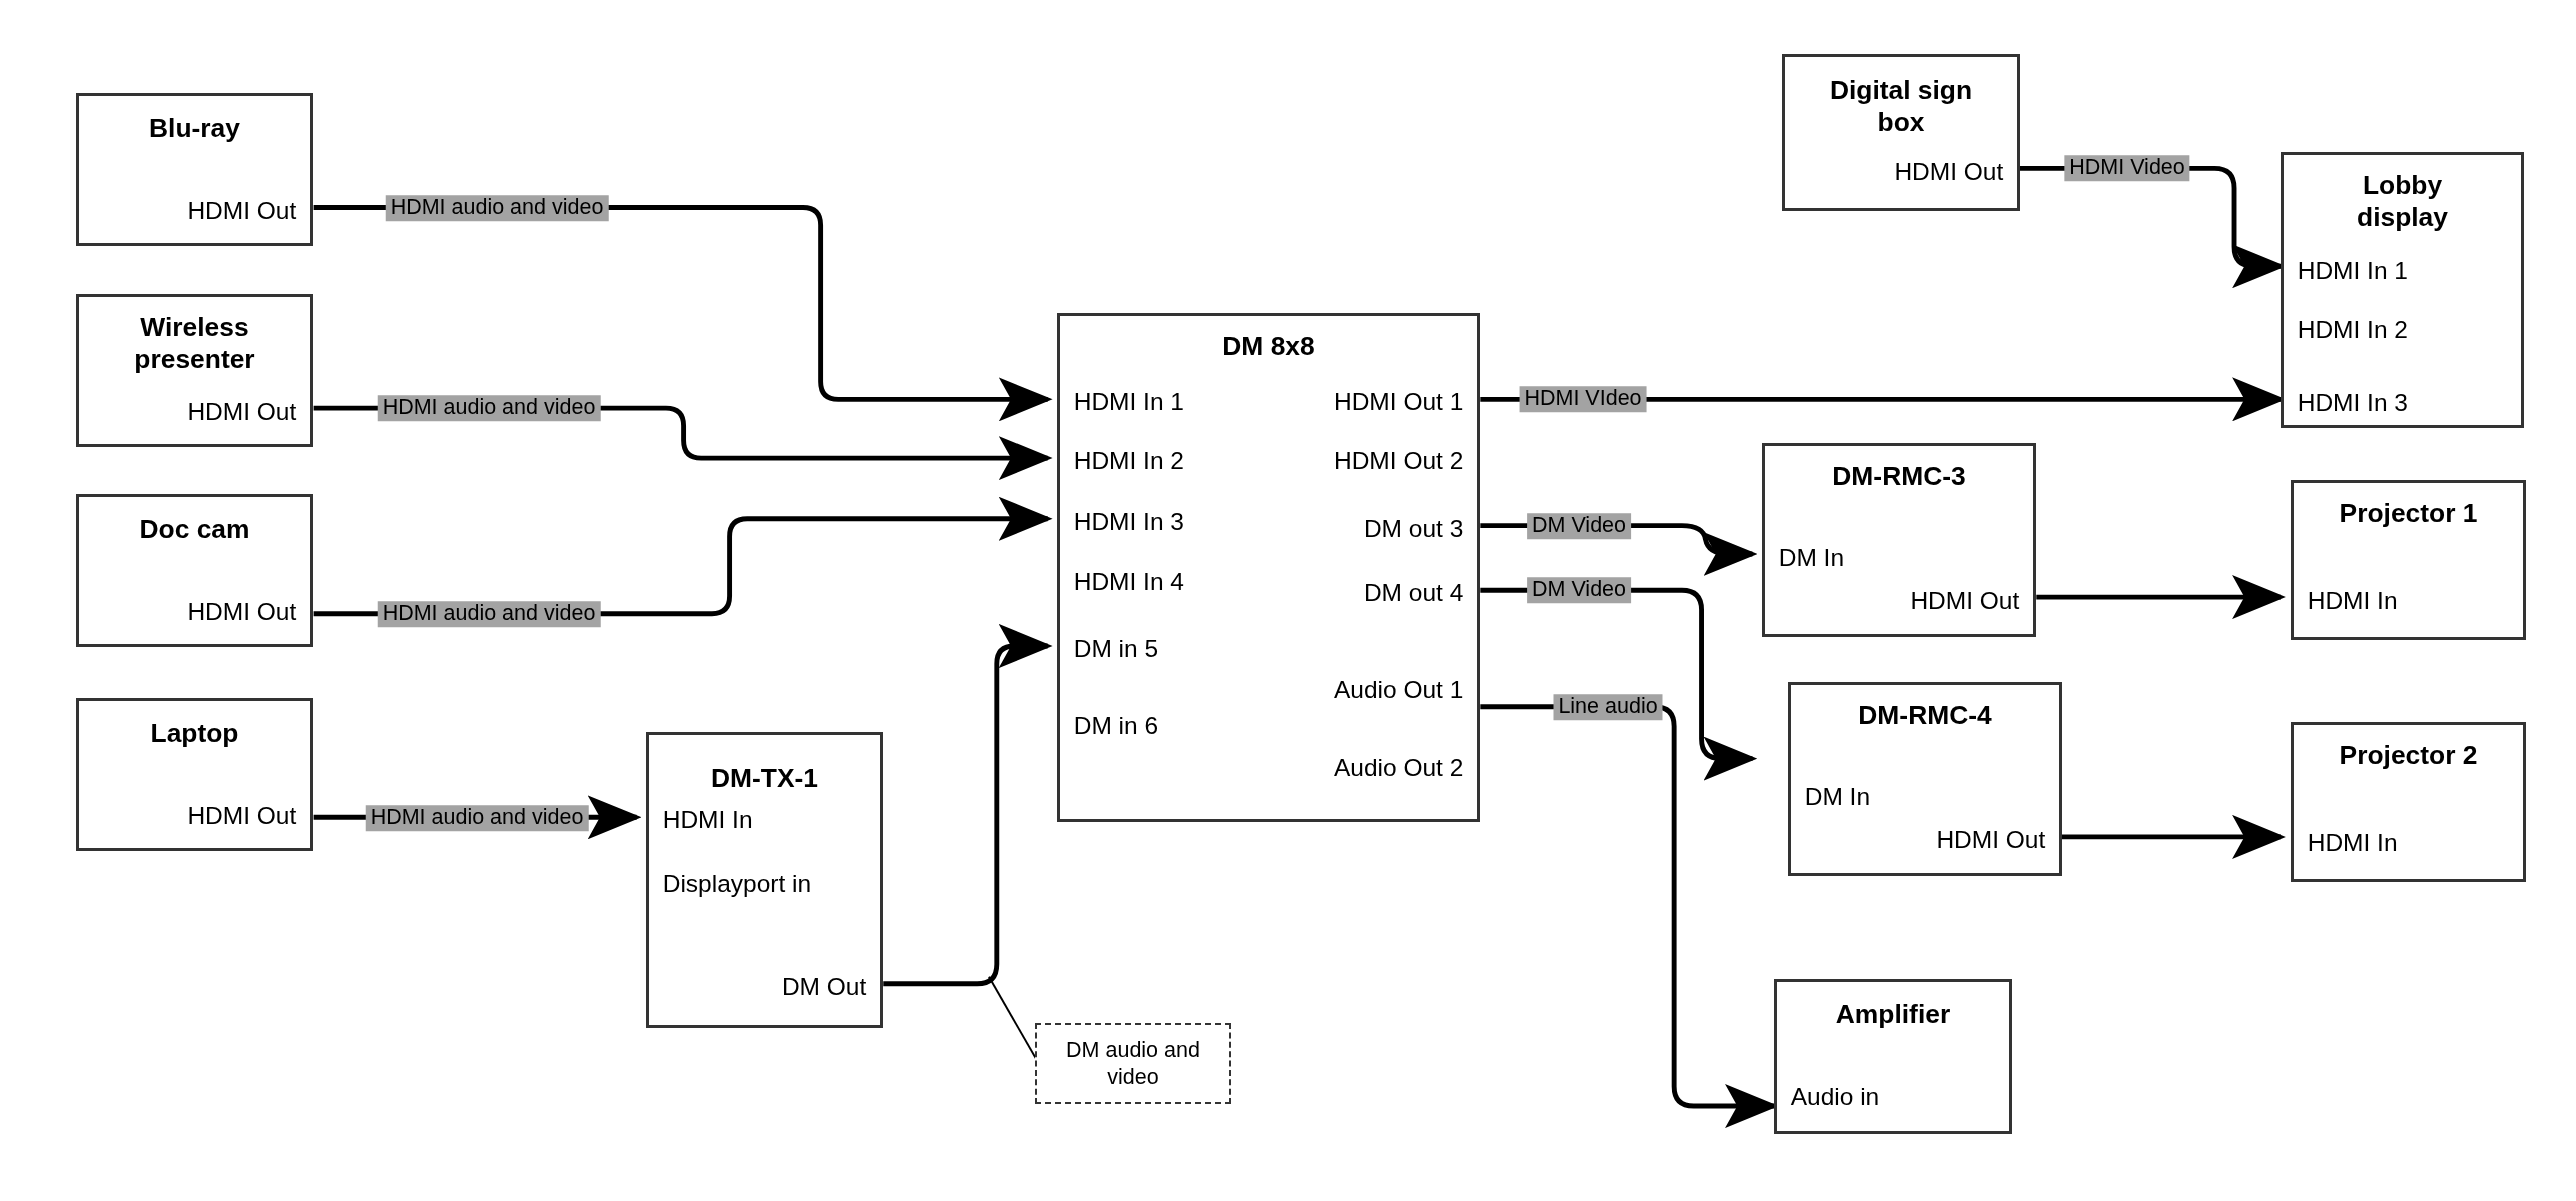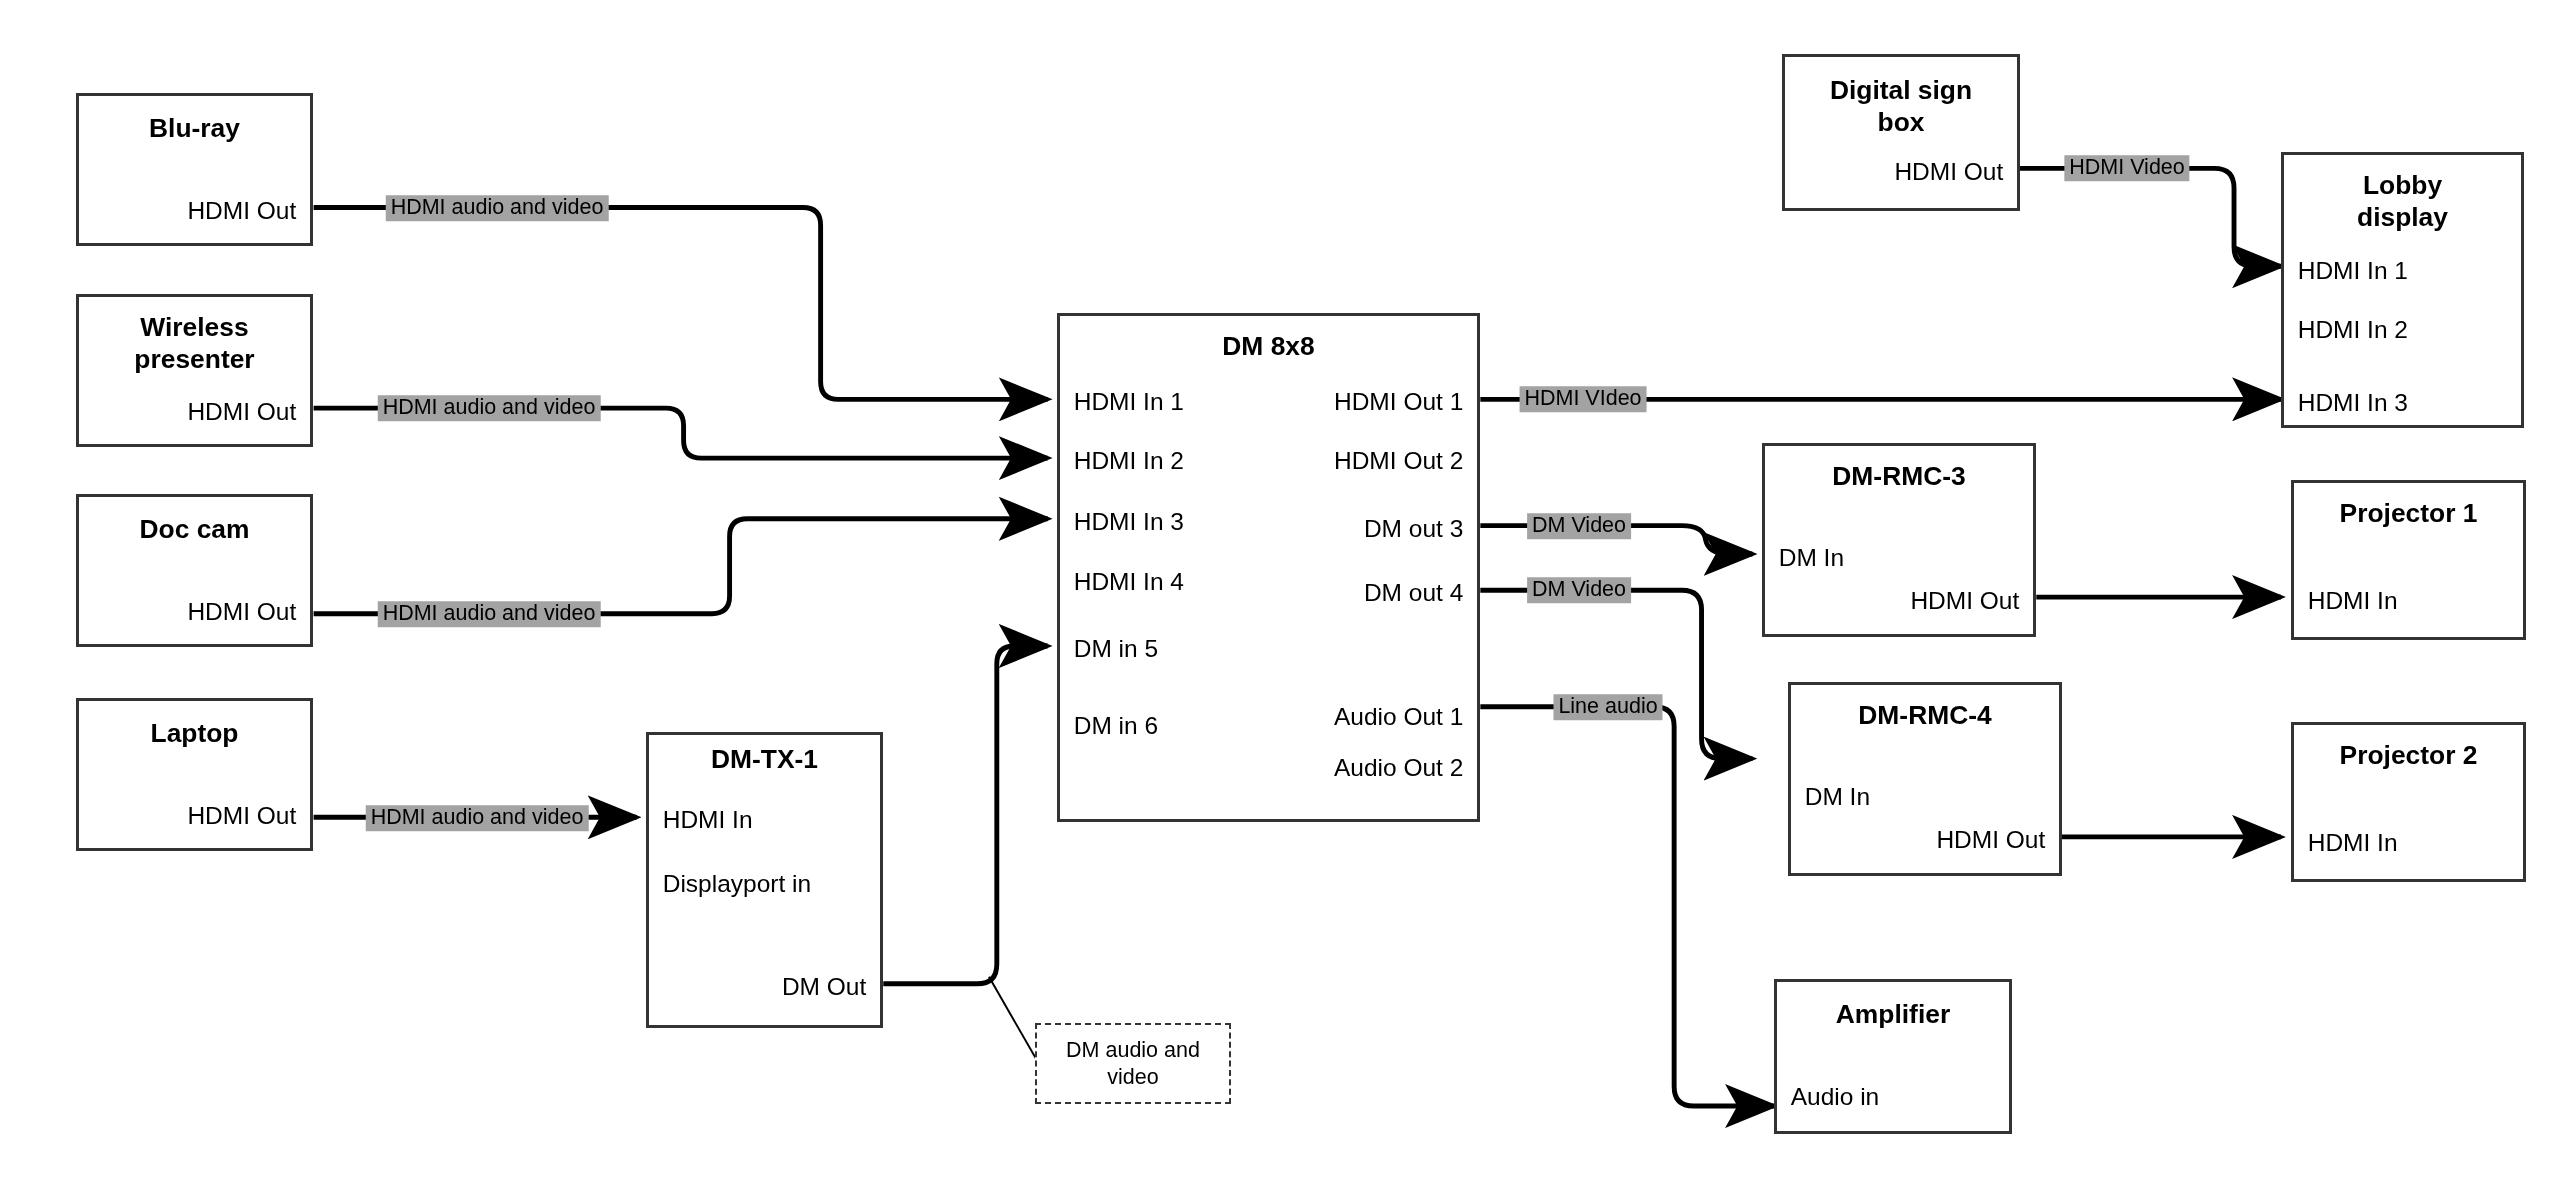--- a/index.html
+++ b/index.html
@@ -138,39 +138,39 @@
     <div class="node-title" style="top:15.7px;">Doc cam</div>
     <div class="port right" style="top:100px;">HDMI Out</div>
   </div>
 
   <div class="node" style="left:76px; top:698px; width:237px; height:153px;">
     <div class="node-title" style="top:15.7px;">Laptop</div>
     <div class="port right" style="top:100px;">HDMI Out</div>
   </div>
 
   <div class="node" style="left:646px; top:732px; width:237px; height:296px;">
-    <div class="node-title" style="top:8px;">DM-TX-1</div>
+    <div class="node-title" style="top:27px;">DM-TX-1</div>
     <div class="port left" style="top:70px;">HDMI In</div>
     <div class="port left" style="top:134px;">Displayport in</div>
     <div class="port right" style="top:237px;">DM Out</div>
   </div>
 
   <div class="node" style="left:1057px; top:313px; width:423px; height:509px;">
     <div class="node-title" style="top:13.7px;">DM 8x8</div>
     <div class="port left" style="top:71px;">HDMI In 1</div>
     <div class="port left" style="top:130px;">HDMI In 2</div>
     <div class="port left" style="top:191px;">HDMI In 3</div>
     <div class="port left" style="top:251px;">HDMI In 4</div>
     <div class="port left" style="top:318px;">DM in 5</div>
     <div class="port left" style="top:395px;">DM in 6</div>
     <div class="port right" style="top:71px;">HDMI Out 1</div>
     <div class="port right" style="top:130px;">HDMI Out 2</div>
     <div class="port right" style="top:198px;">DM out 3</div>
     <div class="port right" style="top:262px;">DM out 4</div>
-    <div class="port right" style="top:386px;">Audio Out 1</div>
+    <div class="port right" style="top:359px;">Audio Out 1</div>
     <div class="port right" style="top:437px;">Audio Out 2</div>
   </div>
 
   <div class="node" style="left:1782px; top:54px; width:238px; height:157px;">
     <div class="node-title" style="top:17px; padding:0 43px;">Digital sign box</div>
     <div class="port right" style="top:100px;">HDMI Out</div>
   </div>
 
   <div class="node" style="left:2281px; top:152px; width:243px; height:276px;">
     <div class="node-title" style="top:13.7px; padding:0 47px;">Lobby display</div>

